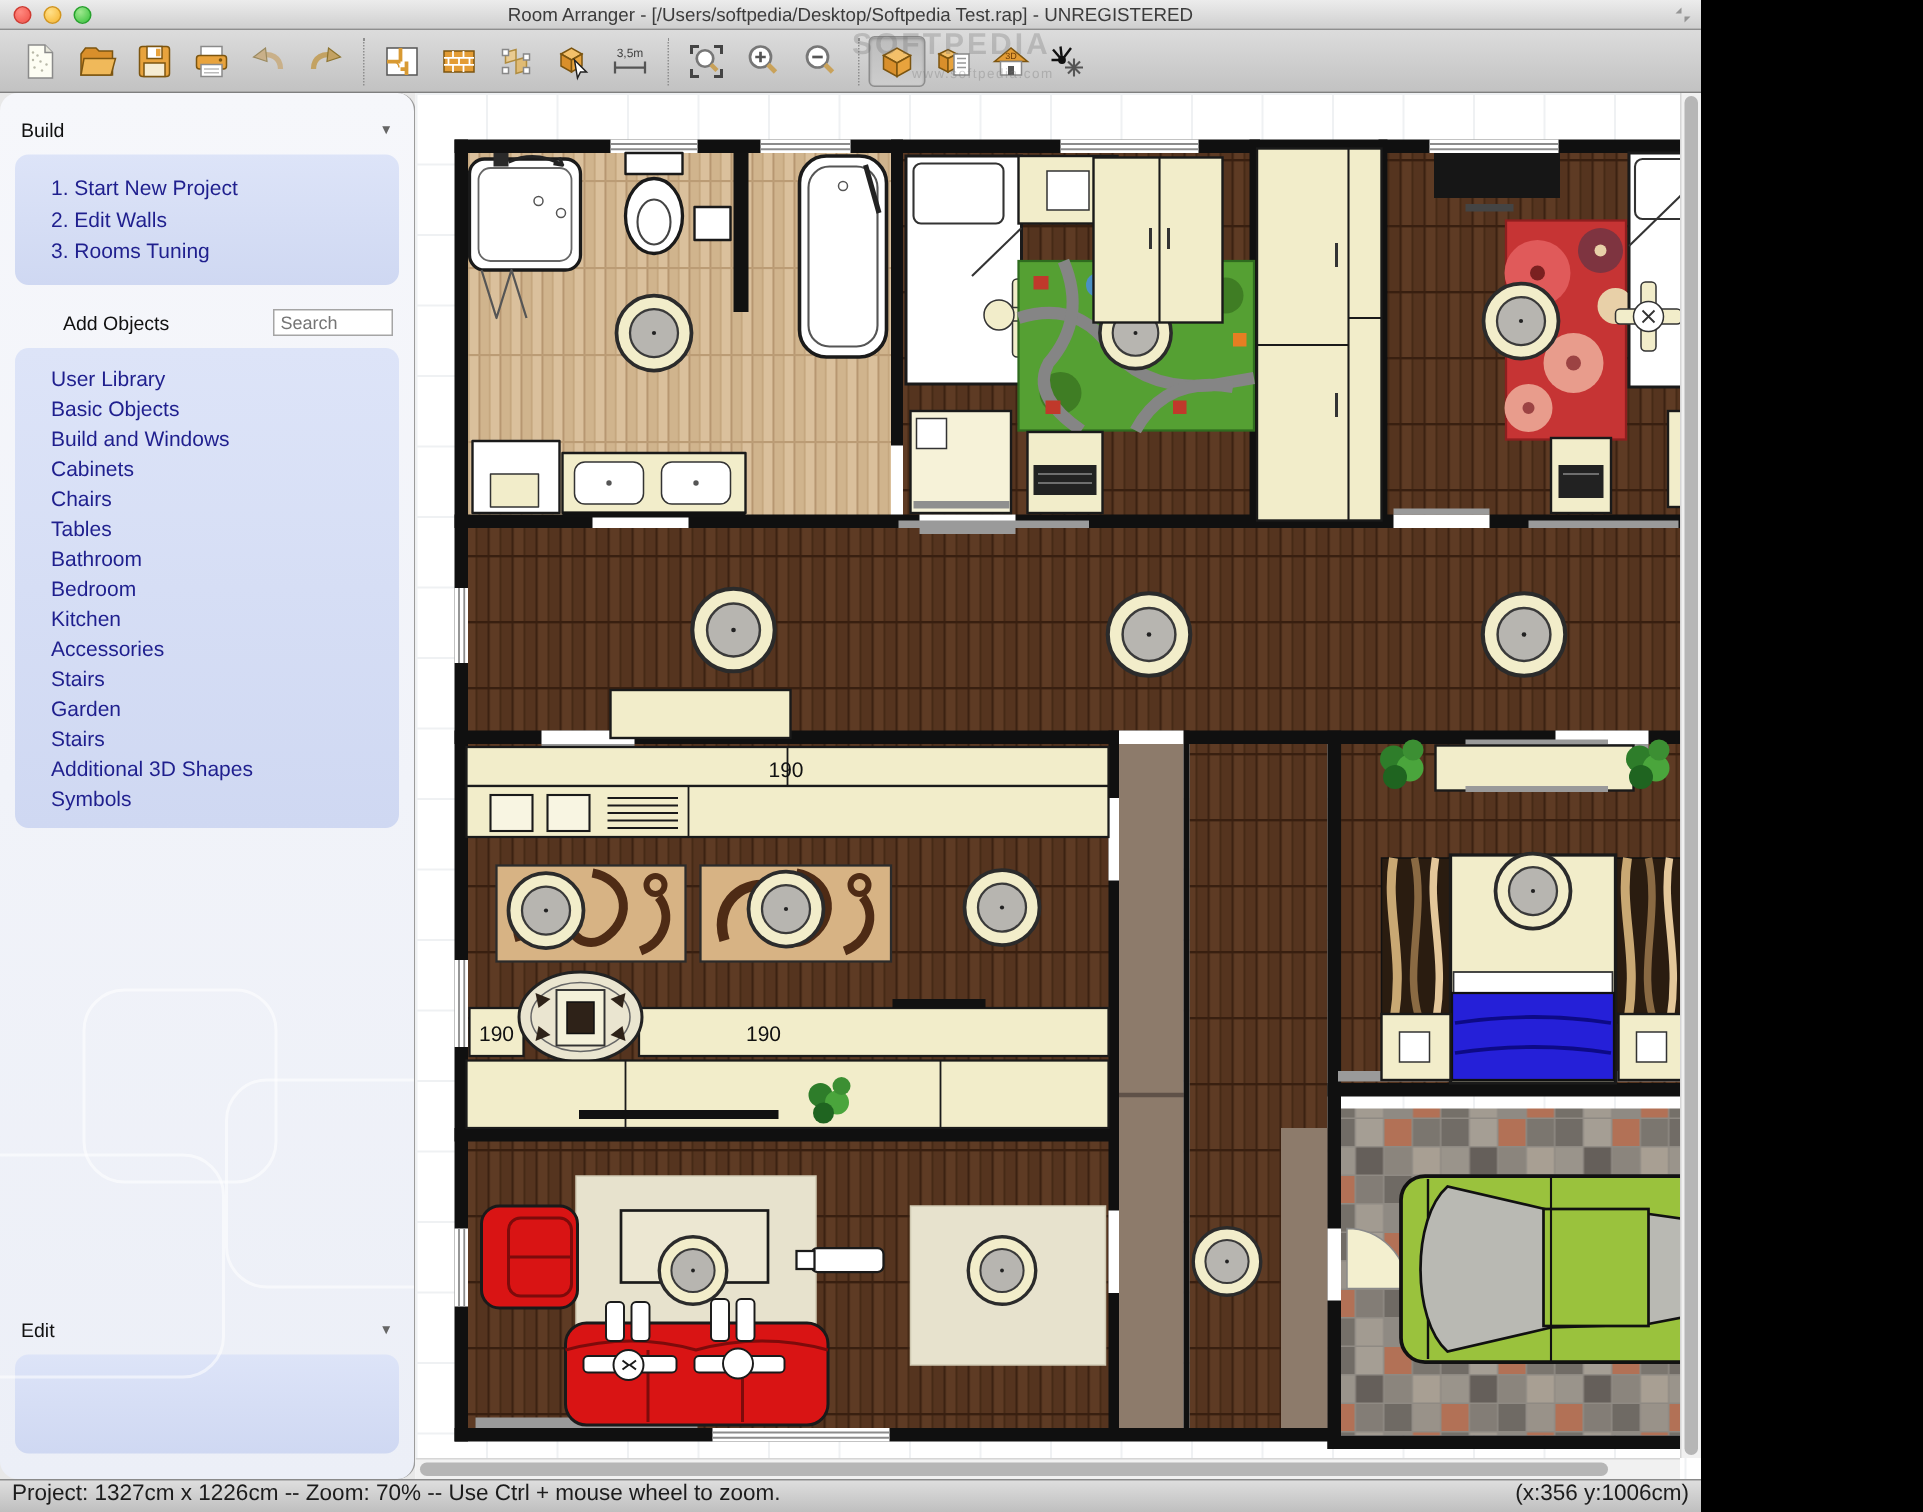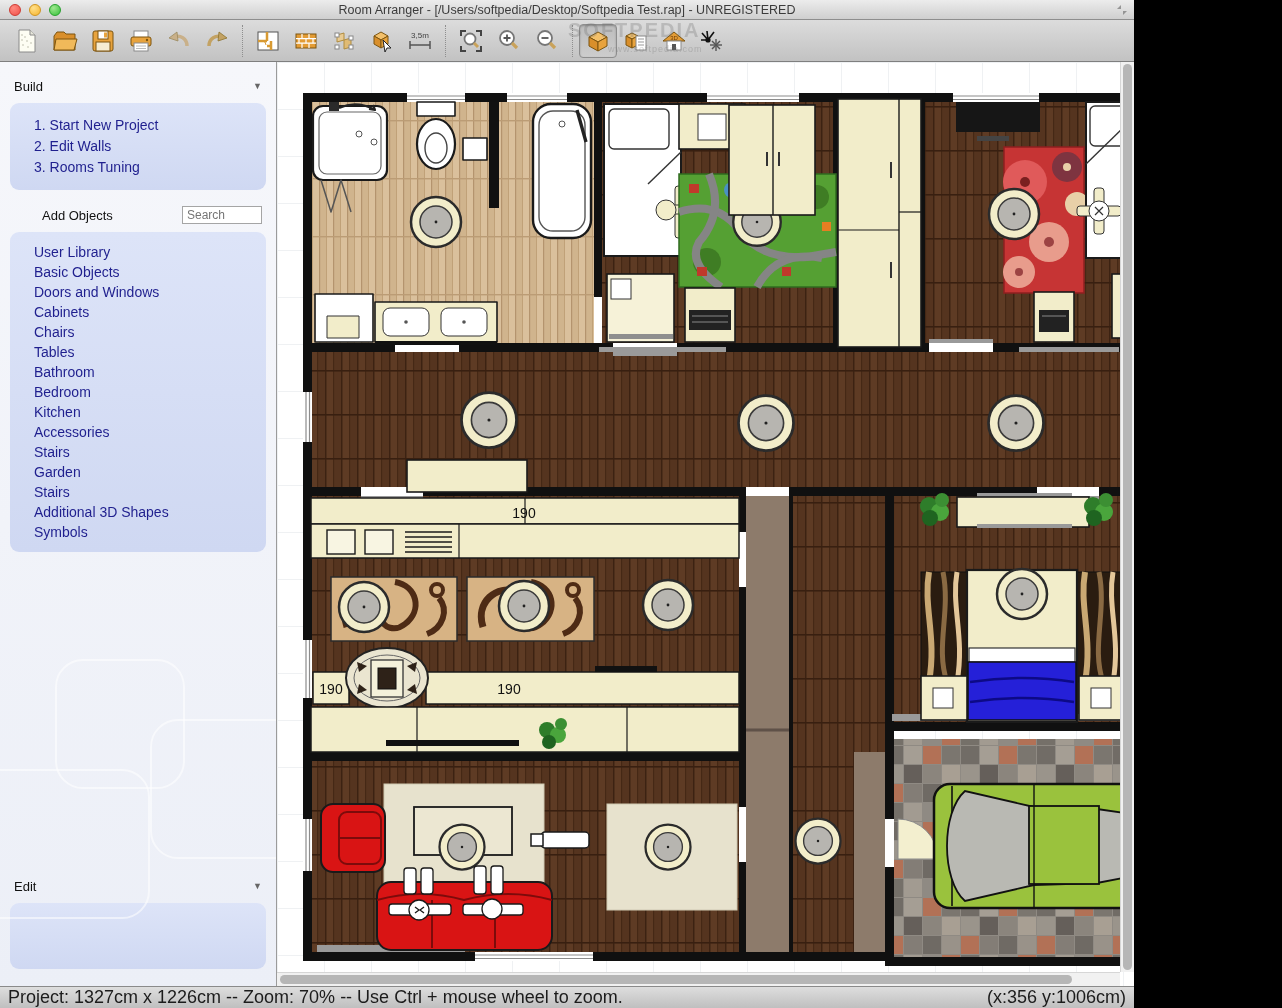--- a/index.html
+++ b/index.html
@@ -29,21 +29,21 @@
   .wmark { position:absolute; left:568px; top:1px; color:rgba(105,105,105,.28); font-weight:bold;
            font-size:20px; letter-spacing:2px; pointer-events:none; line-height:19px; }
   .wmark .l2 { font-size:9px; letter-spacing:1px; font-weight:normal; display:block; margin-left:40px;
                color:rgba(120,120,120,.35); }
 
   
   .main { flex:1 1 auto; display:flex; min-height:0; }
 
   
   .sidebar { width:277px; flex:0 0 auto; background:linear-gradient(#f6f7fb,#eceff7); border-right:1px solid #9b9b9b;
-             display:flex; flex-direction:column; padding:14px 0 10px 0; position:relative; overflow:hidden; }
+             display:flex; flex-direction:column; padding:14px 0 10px 0; position:relative; overflow:hidden;border-radius:12px; }
   .side-head { display:flex; align-items:center; padding:0 14px; height:20px; font-size:13px; color:#111; flex:0 0 auto; }
   .side-head .grow { flex:1; }
   .collapse { color:#666; font-size:9px; }
   .panel { background:linear-gradient(#dde4f8,#cfd8f2); border-radius:9px; margin:7px 10px; flex:0 0 auto; }
   .panel.steps { padding:12px 0 12px 24px; }
   .step-link { font-size:14px; color:#1f1f8e; line-height:21px; cursor:pointer; }
   .addobj-row { margin-top:8px;padding-left:42px; }
   .search { width:80px; height:18px; font-size:12px; border:1px solid #a5a5a5; background:#fff; padding:0 4px;
             color:#7f1d1d; font-family:"Liberation Sans",sans-serif; }
   .panel.cats { padding:10px 0 10px 24px; }
@@ -60,21 +60,21 @@
   .plan-svg { position:absolute; left:0; top:0; }
   .vscroll { position:absolute; right:0; top:0; bottom:14px; width:14px; background:#f1f1f1;
              border-left:1px solid #d6d6d6; }
   .vscroll .thumb { position:absolute; left:2px; right:2px; top:2px; bottom:2px; background:#b6b6b6; border-radius:6px; }
   .hscroll { position:absolute; left:0; right:14px; bottom:0; height:14px; background:#f1f1f1;
              border-top:1px solid #d6d6d6; }
   .hscroll .thumb { position:absolute; top:2px; bottom:2px; left:3px; width:94%; background:#b6b6b6; border-radius:6px; }
 
   
   .statusbar { height:22px; background:linear-gradient(#dedede,#bfbfbf); border-top:1px solid #8a8a8a;
-               display:flex; align-items:flex-start; font-size:18px; color:#1c1c1c; padding:0 8px; flex:0 0 auto; }
+               display:flex; align-items:flex-start; font-size:15px; color:#1c1c1c; padding:0 8px; flex:0 0 auto; }
   .statusbar .grow { flex:1; }
   svg text { font-family:"Liberation Sans", sans-serif; }
 </style>
 </head>
 <body>
 
 <div class="window">
 
   <div class="titlebar">
     <div class="traffic">
@@ -270,21 +270,21 @@
       </div>
 
       <div class="side-head addobj-row">
         <span>Add Objects</span>
         <span class="grow"></span>
         <input class="search" placeholder="Search" style="">
       </div>
       <div class="panel cats">
         <div class="cat">User Library</div>
         <div class="cat">Basic Objects</div>
-        <div class="cat">Doors and Windows</div>
+        <div class="cat">Build and Windows</div>
         <div class="cat">Cabinets</div>
         <div class="cat">Chairs</div>
         <div class="cat">Tables</div>
         <div class="cat">Bathroom</div>
         <div class="cat">Bedroom</div>
         <div class="cat">Kitchen</div>
         <div class="cat">Accessories</div>
         <div class="cat">Stairs</div>
         <div class="cat">Garden</div>
         <div class="cat">Stairs</div>

